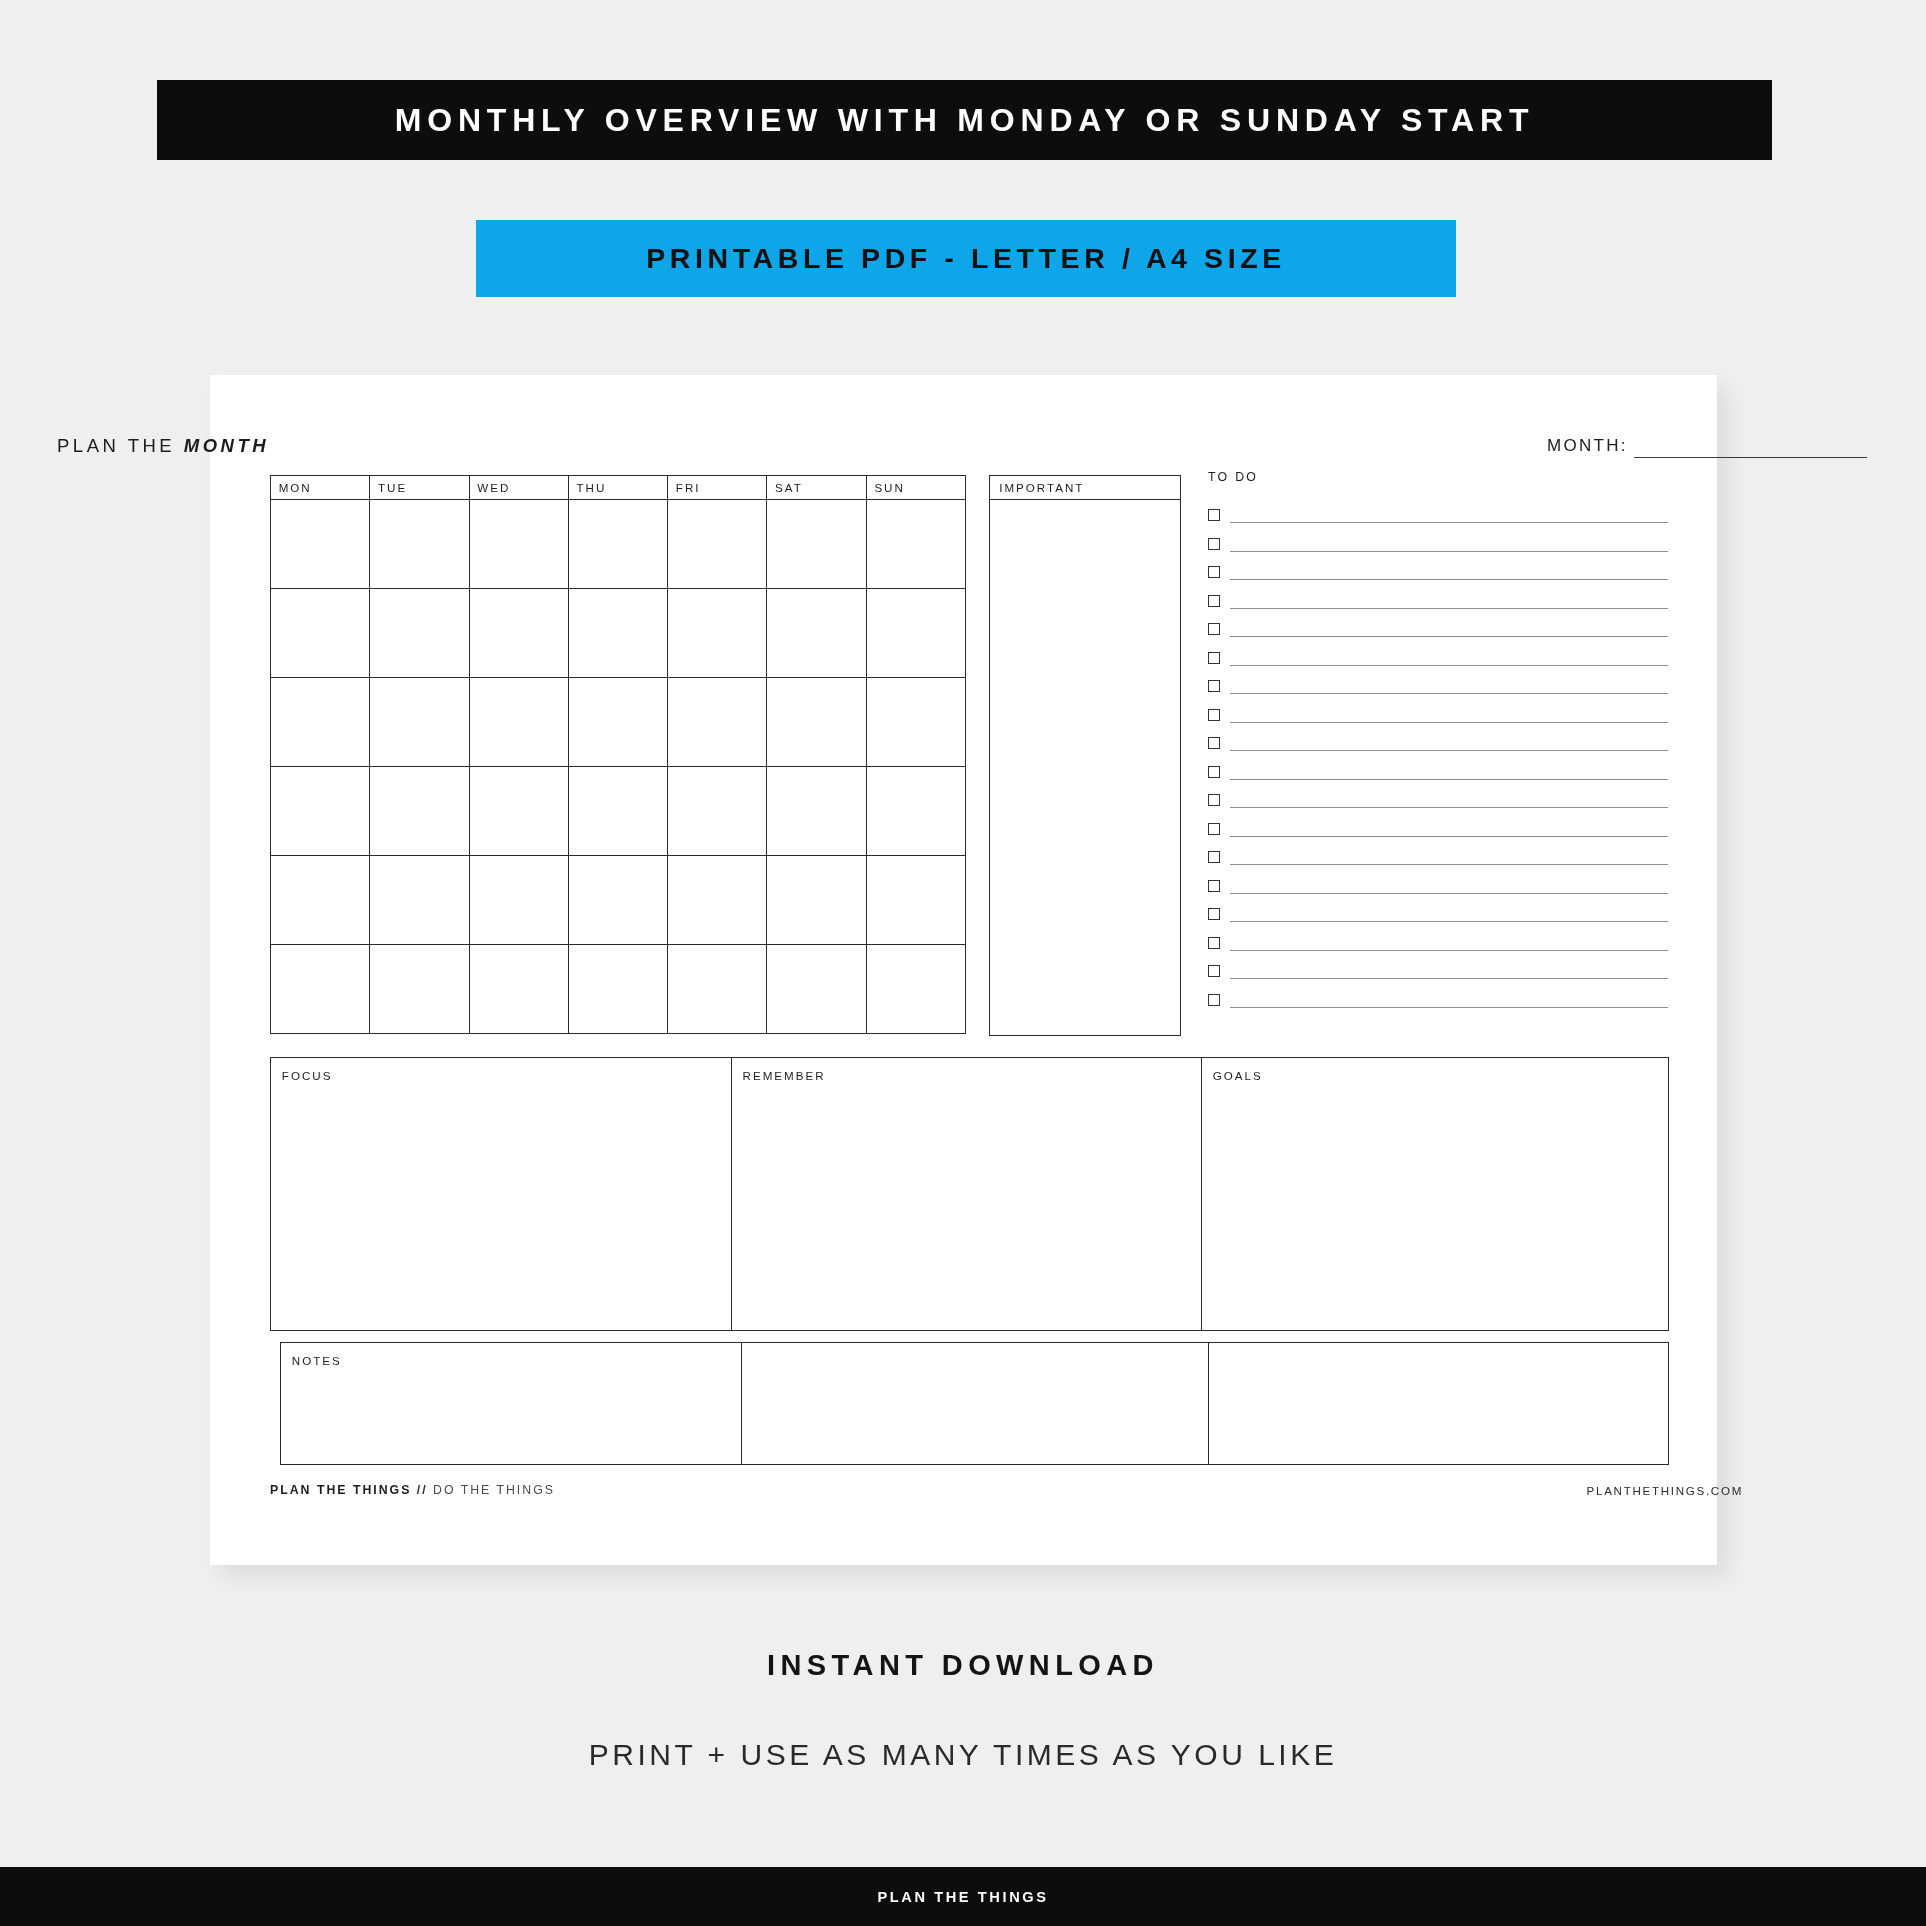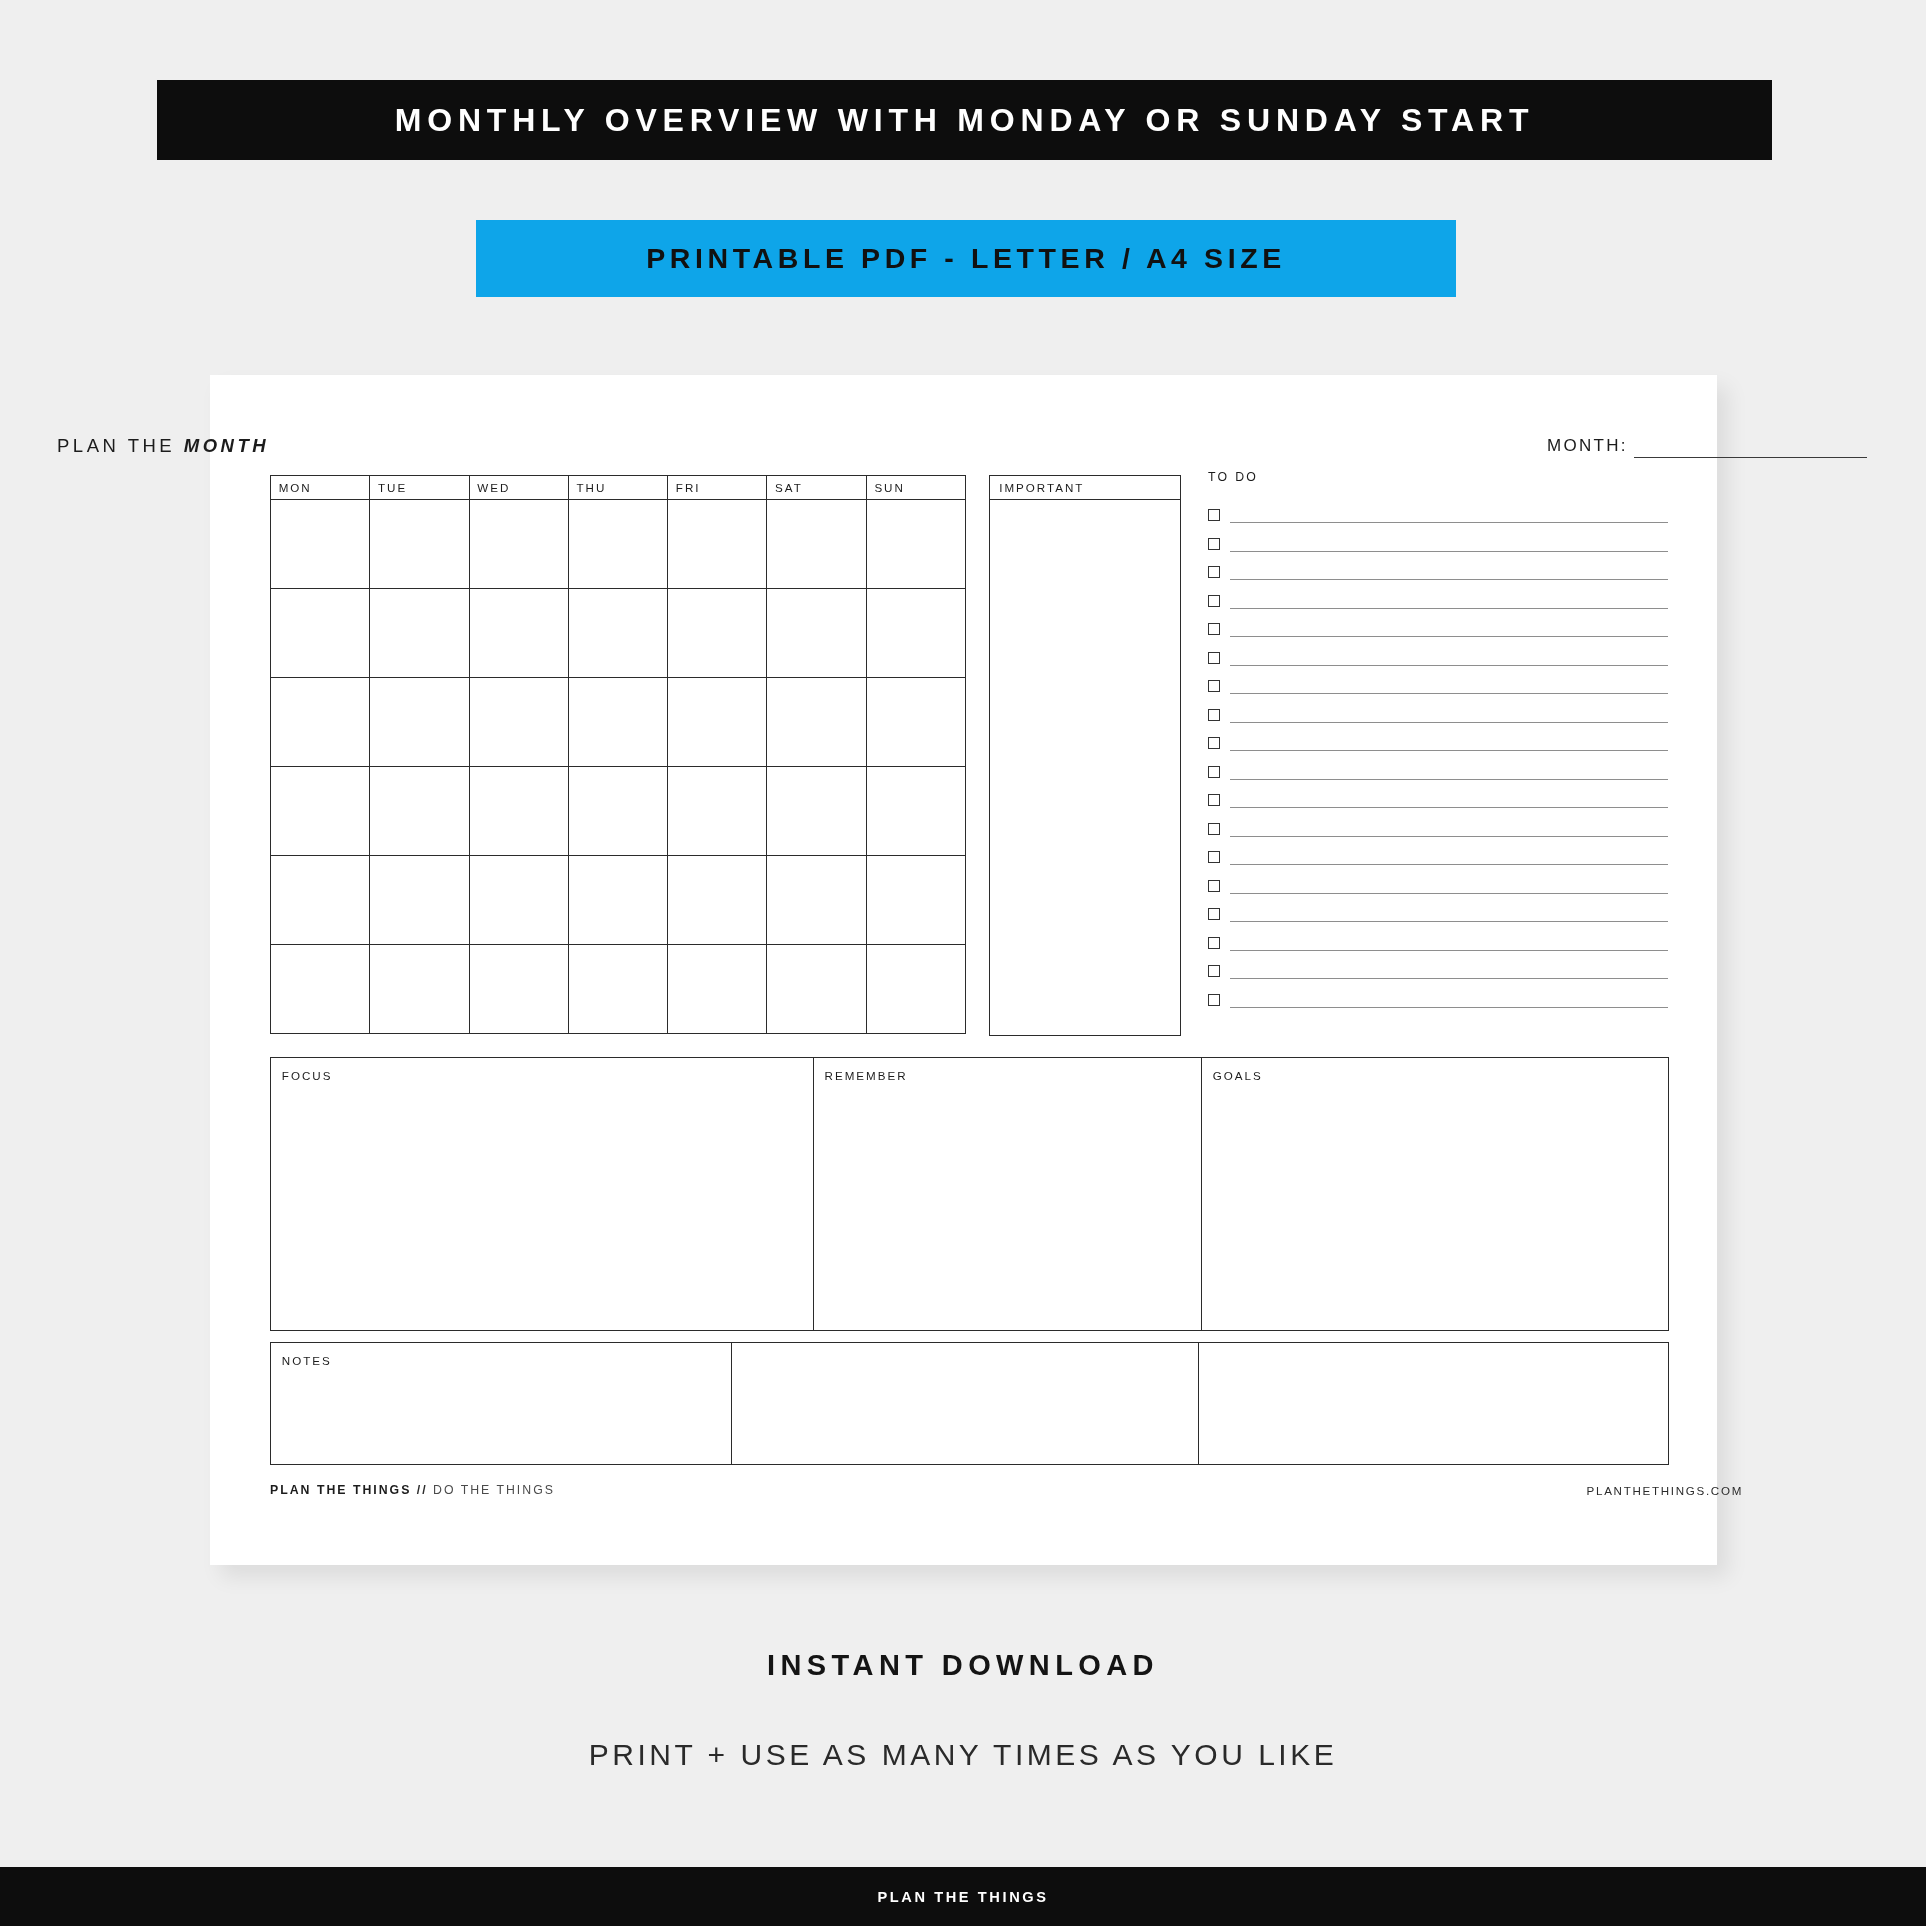--- a/index.html
+++ b/index.html
@@ -195,41 +195,41 @@
   }
   .three .cell:first-child { margin-left: 0; }
   .cell-label {
     position: absolute;
     left: 10.8px;
     top: 10.8px;
     font-size: 11.6px;
     letter-spacing: 2px;
     color: #1c1c1c;
   }
-  .c-focus  { width: 544px; }
+  .c-focus  { width: 462px; }
   .c-goals  { width: 468px; }
   .c-remember { flex: 1; }
 
   
   .notes {
     position: absolute;
     left: 270px;
     top: 1342px;
     width: 1399px;
     height: 123px;
     display: flex;
     box-sizing: border-box;
   }
   .notes .cell {
     border: 1.2px solid #2b2b2b;
     box-sizing: border-box;
     margin-left: -1.2px;
     position: relative;
   }
-  .notes .cell:first-child { margin-left: 0; }
+  .notes .cell:first-child { margin-left: 10px; }
   .n1 { width: 462px; }
   .n2 { width: 468px; }
   .n3 { flex: 1; }
 
   
   .sheet-footer-left {
     position: absolute;
     left: 270px;
     top: 1483px;
     font-size: 12.3px;

